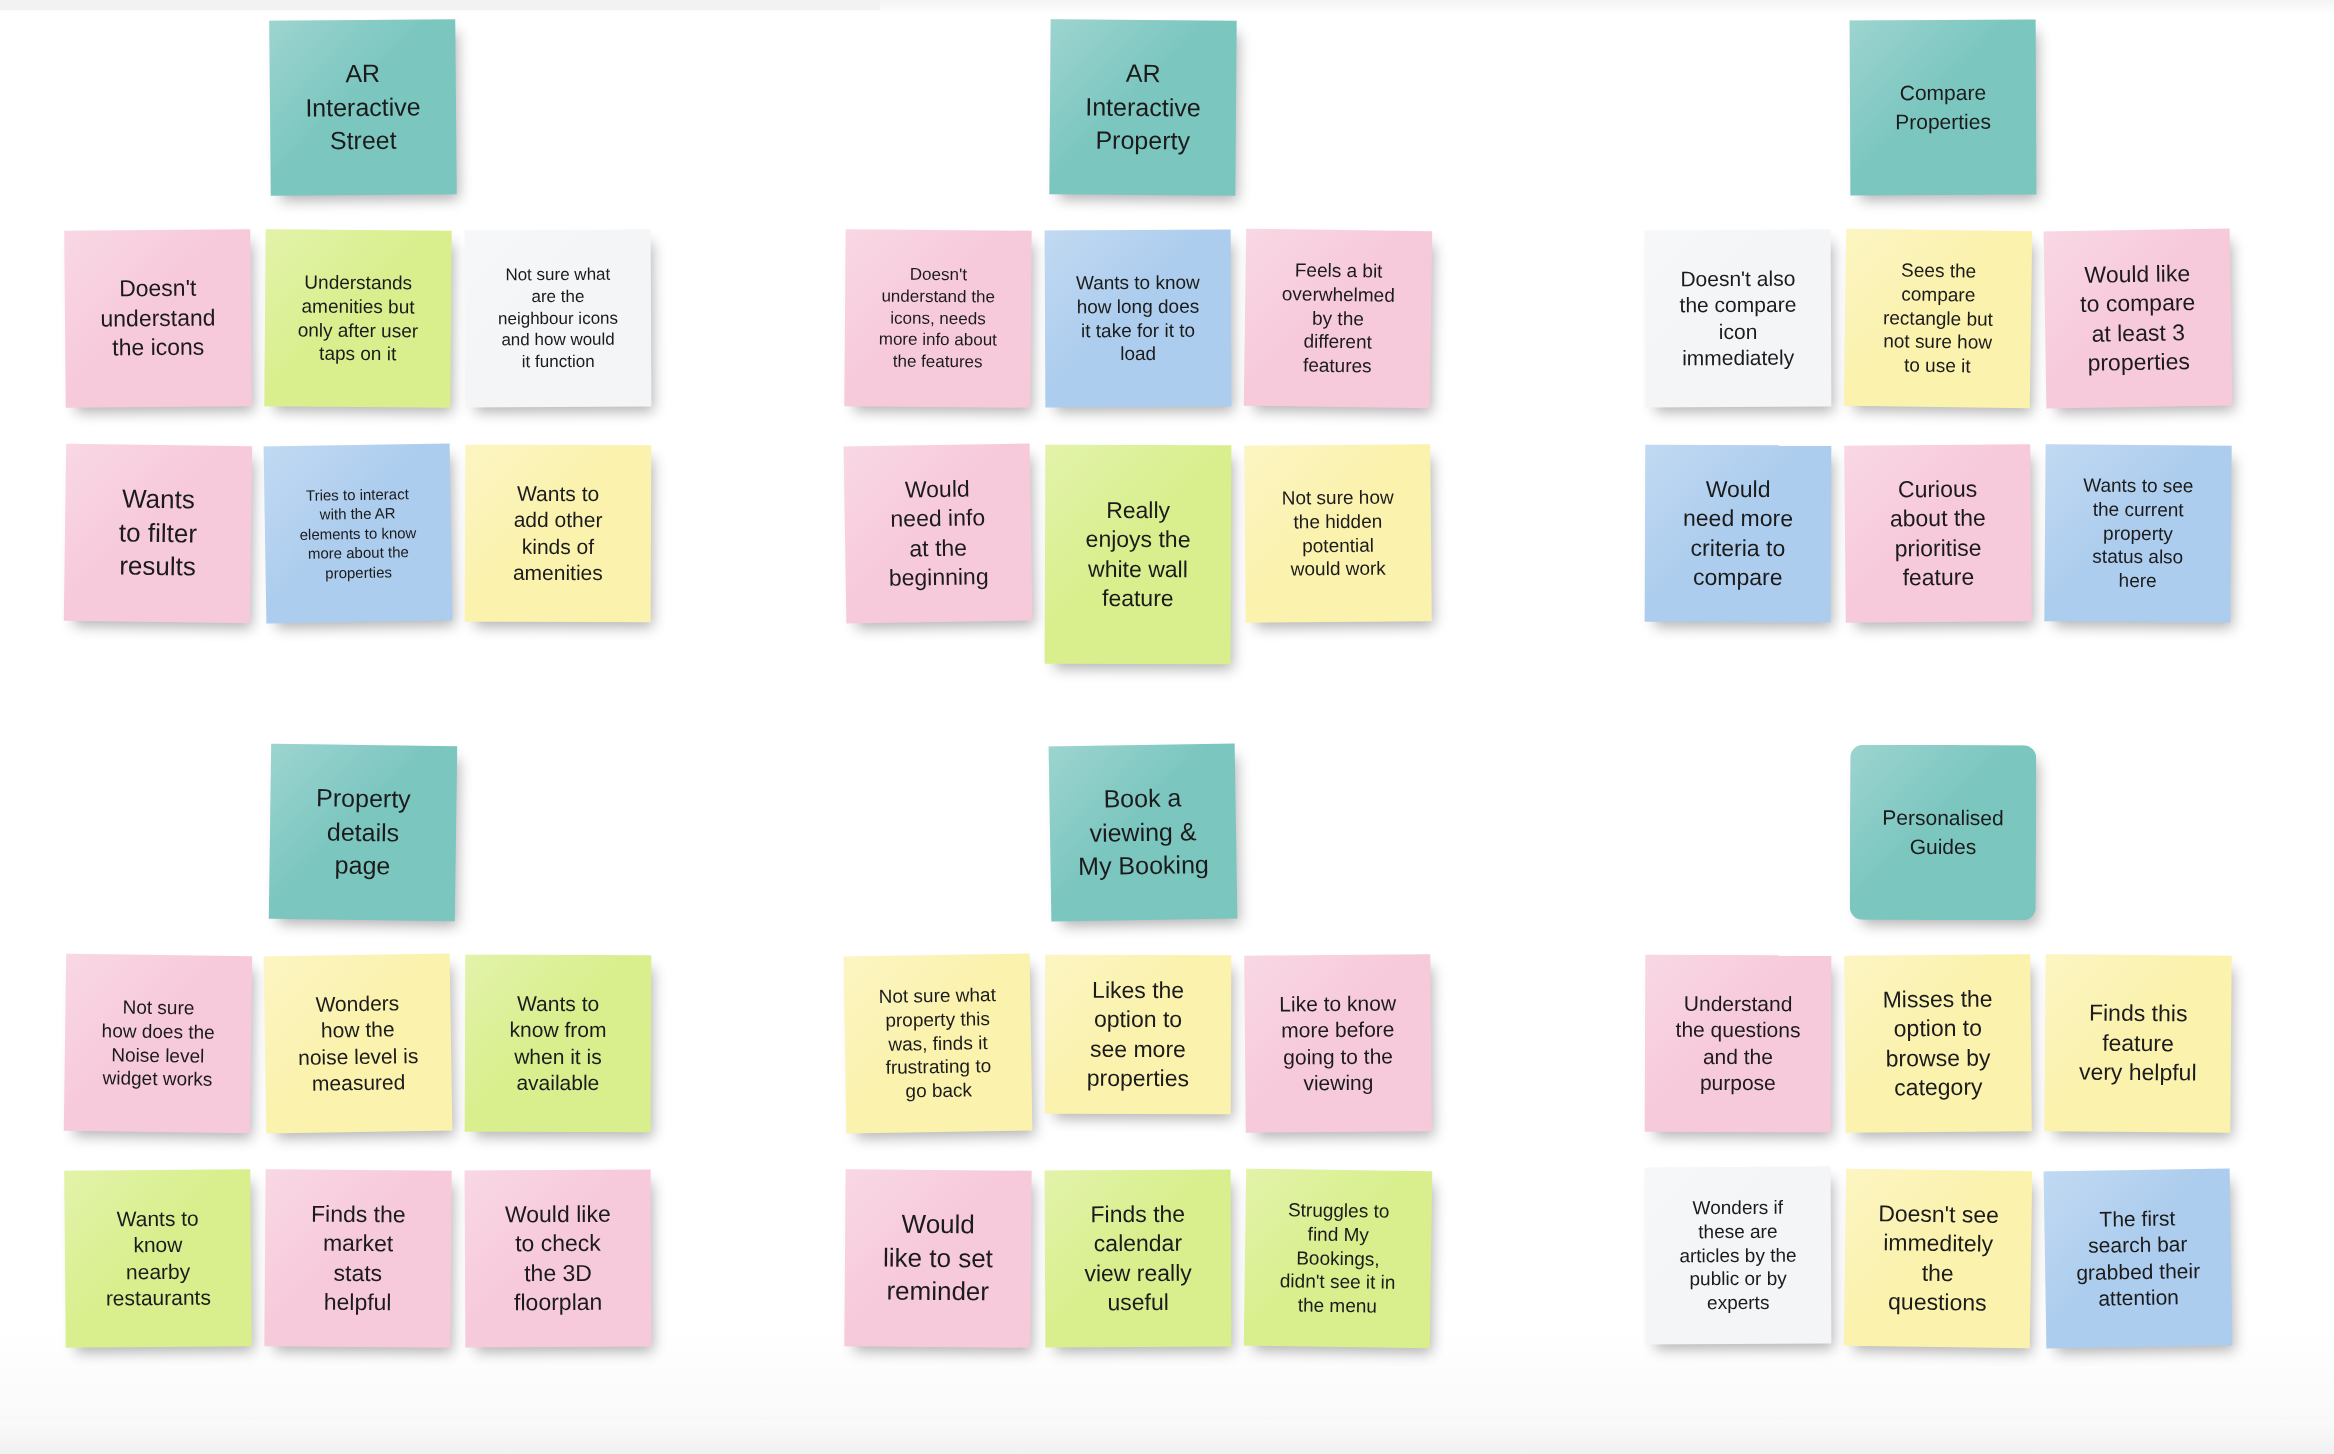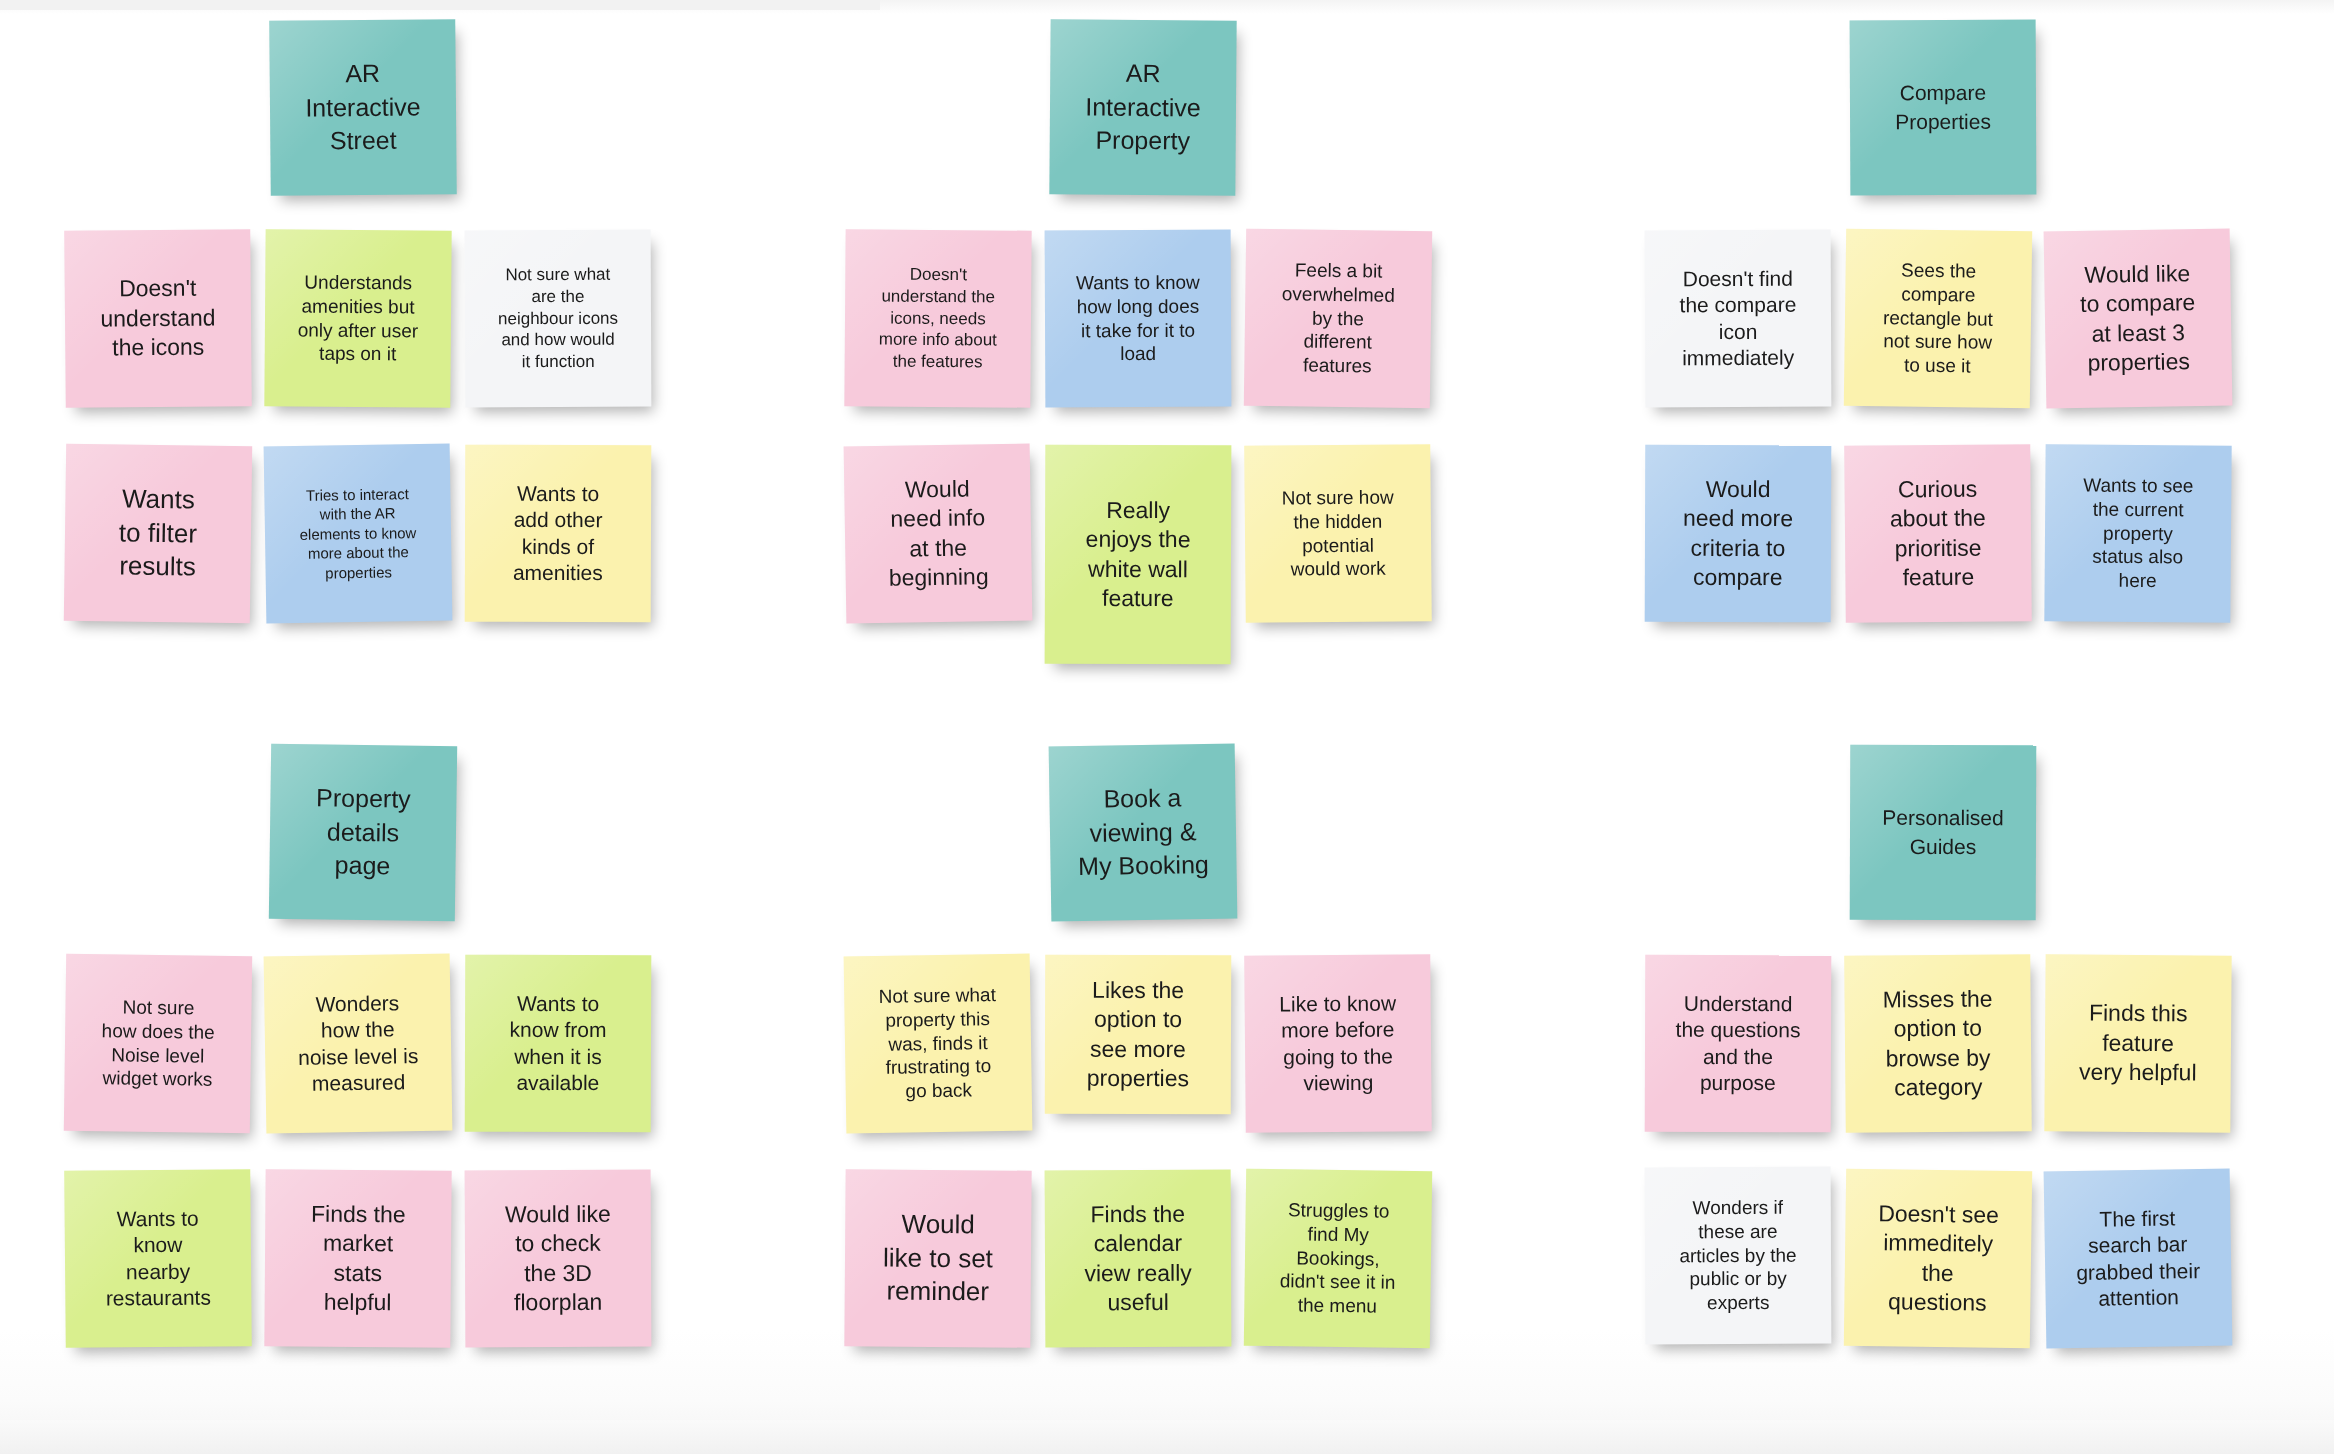--- a/index.html
+++ b/index.html
@@ -192,21 +192,21 @@
 potential
 would work</span>
         </div>
       </div>
       <div class="cluster" style="left: 1645px; top: 20px;">
         <div class="note header c-teal small t-c" style="left: 205px; top: 0px; width: 186px; height: 175px;">
           <span class="txt">Compare
 Properties</span>
         </div>
         <div class="note body c-white fs-21 t-c" style="left: 0px; top: 210px; width: 186px; height: 177px;">
-          <span class="txt">Doesn't find
+          <span class="txt">Doesn't also
 the compare
 icon
 immediately</span>
         </div>
         <div class="note body c-yellow fs-19 t-d" style="left: 200px; top: 210px; width: 186px; height: 177px;">
           <span class="txt">Sees the
 compare
 rectangle but
 not sure how
 to use it</span>
@@ -318,21 +318,21 @@
         </div>
         <div class="note body c-green fs-19 t-d" style="left: 400px; top: 425px; width: 186px; height: 177px;">
           <span class="txt">Struggles to
 find My
 Bookings,
 didn't see it in
 the menu</span>
         </div>
       </div>
       <div class="cluster" style="left: 1645px; top: 745px;">
-        <div class="note header c-teal small t-f" style="left: 205px; top: 0px; width: 186px; height: 175px;">
+        <div class="note header c-teal small t-f" style="left: 205px; top: 0px; width: 186px; height: 175px; border-radius: 13px;">
           <span class="txt">Personalised
 Guides</span>
         </div>
         <div class="note body c-pink fs-21 t-f" style="left: 0px; top: 210px; width: 186px; height: 177px;">
           <span class="txt">Understand
 the questions
 and the
 purpose</span>
         </div>
         <div class="note body c-yellow fs-23 t-a" style="left: 200px; top: 210px; width: 186px; height: 177px;">

